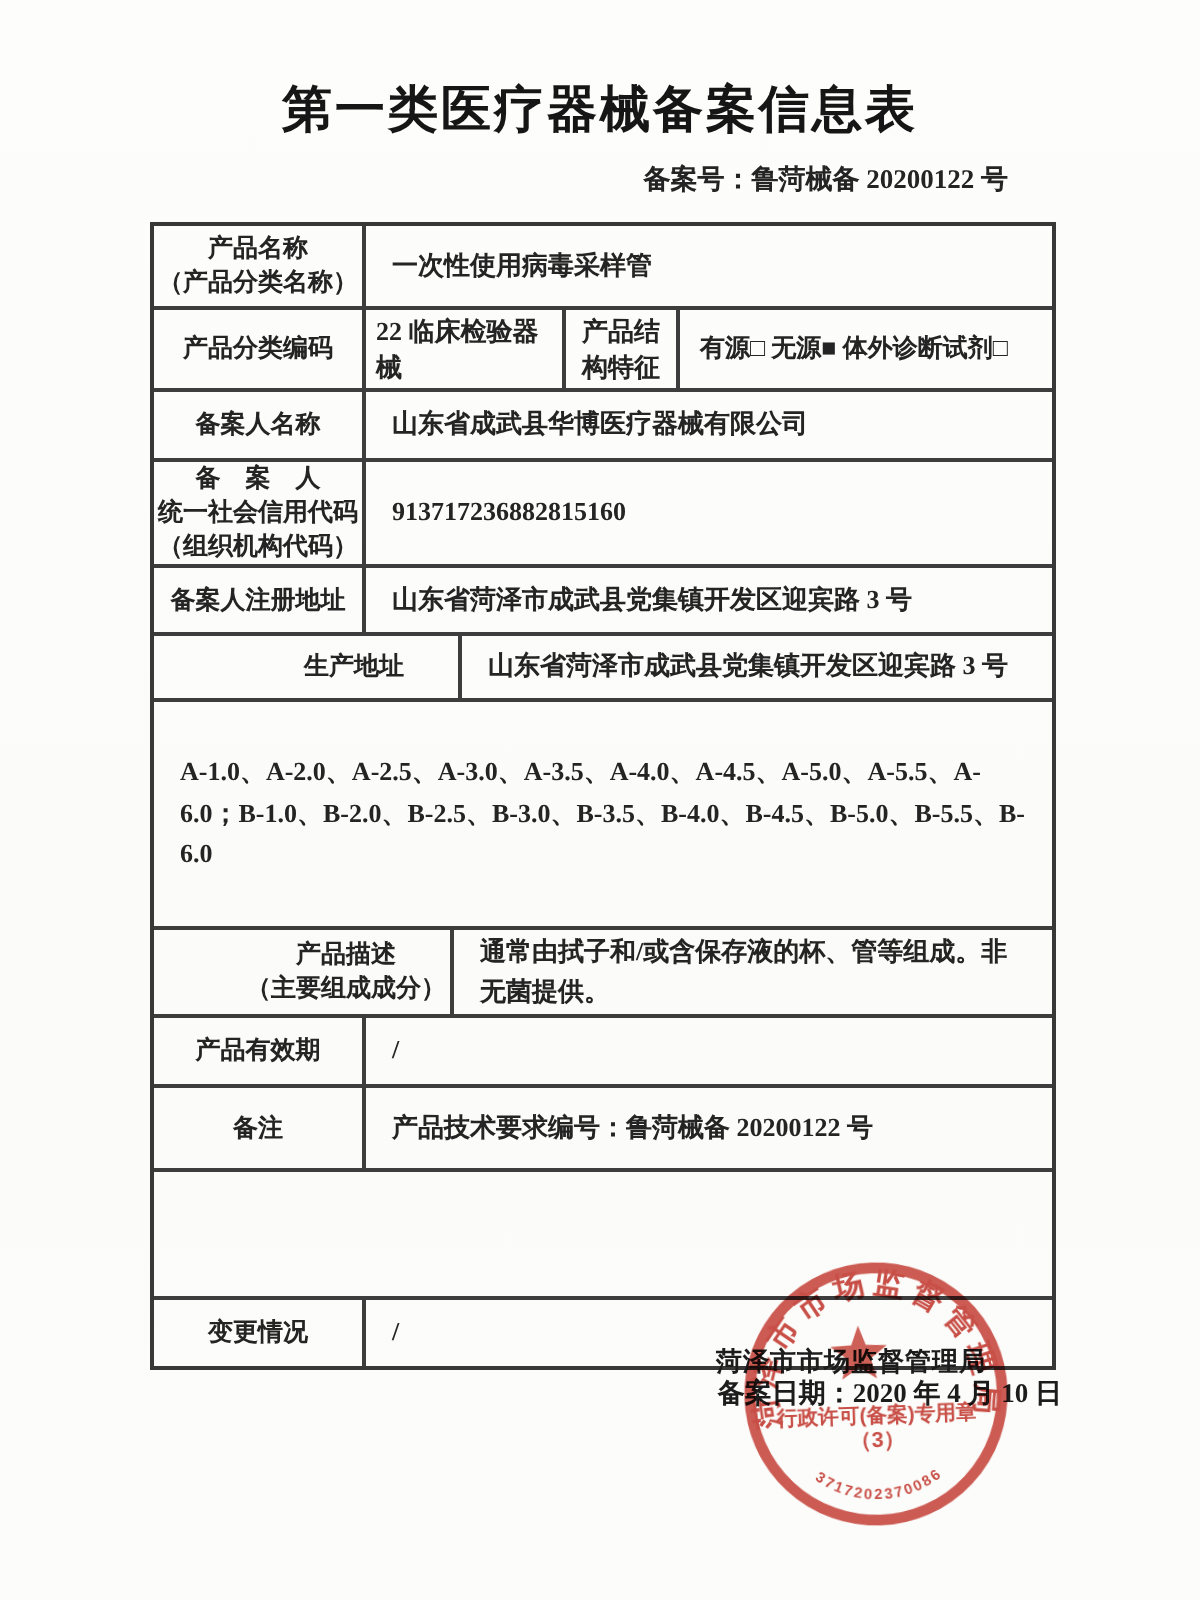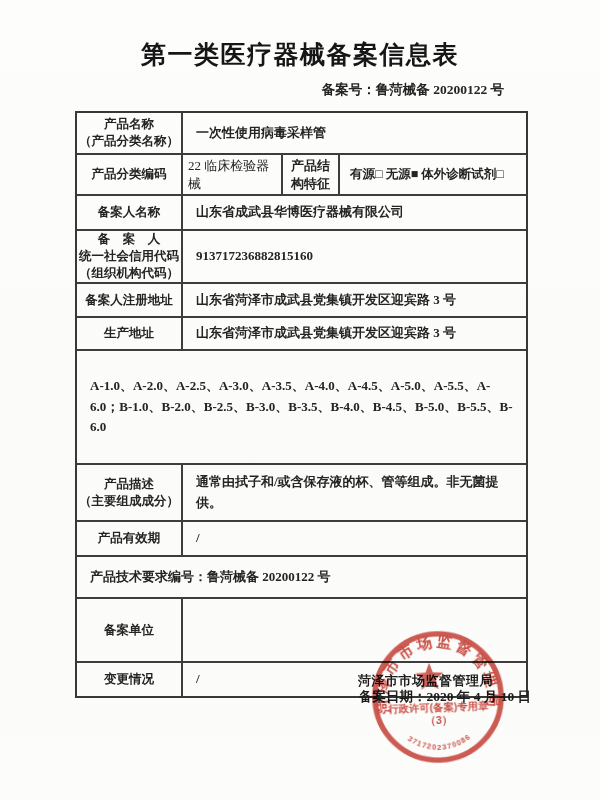--- a/index.html
+++ b/index.html
@@ -43,21 +43,21 @@
     white-space:pre-line;line-height:1.35;
     padding:2px 1px;
   }
   .value-cell{
     flex:1;padding:4px 10px 4px 13px;
     font-size:13px;font-weight:600;color:#242424;
     line-height:1.55;text-align:left;
   }
   .mid-cell{
     border-right:2px solid #3d3d3d;
-    font-size:13px;font-weight:400;color:#242424;
+    font-size:13px;font-weight:700;color:#242424;
     padding:2px 5px;line-height:1.35;
   }
   .feature-label{justify-content:center;text-align:center;white-space:pre-line;font-weight:700;font-size:13px;}
   .checkbox-line{white-space:nowrap;font-size:12.5px;}
   
   .stamp{
     position:absolute;left:369px;top:627px;width:138px;height:140px;
     mix-blend-mode:multiply;opacity:0.88;
     transform:rotate(-2deg);
     filter:blur(0.3px);
@@ -109,47 +109,47 @@
 统一社会信用代码
 （组织机构代码）</div>
       <div class="cell value-cell">913717236882815160</div>
     </div>
 
     <div class="t-row" style="height:34px;">
       <div class="cell label-cell">备案人注册地址</div>
       <div class="cell value-cell">山东省菏泽市成武县党集镇开发区迎宾路 3 号</div>
     </div>
 
-    <div class="t-row" style="height:33px;">
+    <div class="t-row" style="height:33px;padding-left:48px;">
       <div class="cell label-cell">生产地址</div>
       <div class="cell value-cell">山东省菏泽市成武县党集镇开发区迎宾路 3 号</div>
     </div>
 
     <div class="t-row" style="height:114px;">
       <div class="cell value-cell" style="line-height:1.6;">A-1.0、A-2.0、A-2.5、A-3.0、A-3.5、A-4.0、A-4.5、A-5.0、A-5.5、A-6.0；B-1.0、B-2.0、B-2.5、B-3.0、B-3.5、B-4.0、B-4.5、B-5.0、B-5.5、B-6.0</div>
     </div>
 
-    <div class="t-row" style="height:57px;">
+    <div class="t-row" style="height:44px;padding-left:44px;">
       <div class="cell label-cell">产品描述
 （主要组成成分）</div>
       <div class="cell value-cell">通常由拭子和/或含保存液的杯、管等组成。非无菌提供。</div>
     </div>
 
 
     <div class="t-row" style="height:35px;">
       <div class="cell label-cell">产品有效期</div>
       <div class="cell value-cell">/</div>
     </div>
 
     <div class="t-row" style="height:42px;">
+      <div class="cell label-cell">备注</div>
       <div class="cell value-cell">产品技术要求编号：鲁菏械备 20200122 号</div>
     </div>
 
     <div class="t-row" style="height:64px;">
-      <div class="cell label-cell">备案单位</div>
       <div class="cell value-cell"></div>
     </div>
 
     <div class="t-row" style="height:33px;">
       <div class="cell label-cell">变更情况</div>
       <div class="cell value-cell">/</div>
     </div>
 
   </div>
 

